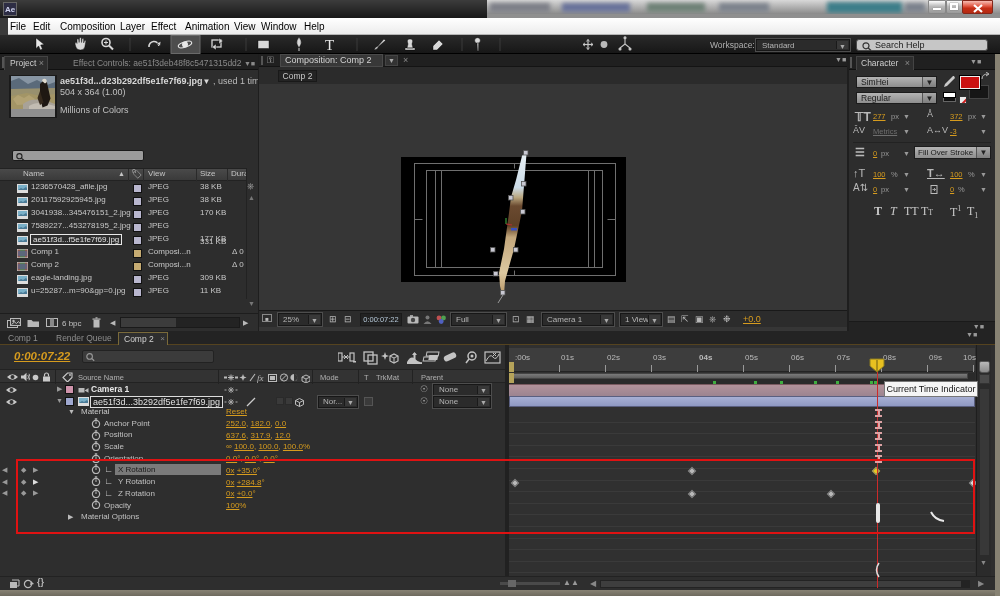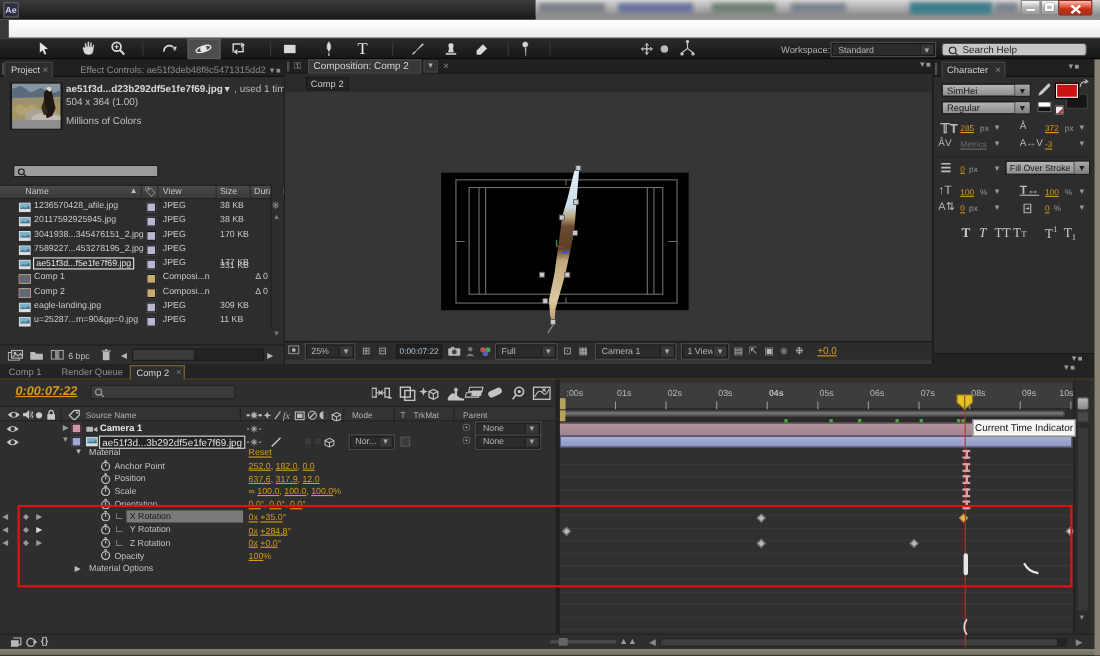--- a/index.html
+++ b/index.html
@@ -43,20 +43,31 @@
 <div class="abs" style="left:946px;top:0;width:17px;height:14px;background:linear-gradient(#fdfdfd,#b9b9b9 45%,#9a9a9a);border:1px solid #888;border-radius:0 0 2px 2px;"></div>
 <div class="abs" style="left:950px;top:3px;width:8px;height:7px;border:2px solid #fff;box-shadow:0 0 1px #555;"></div>
 <div class="abs" style="left:962px;top:0;width:31px;height:14px;background:linear-gradient(#f6bcb2,#e35e4a 40%,#c52e16 60%,#b42a12);border:1px solid #84271a;border-radius:0 0 2px 2px;">
       <svg style="position:absolute;left:10px;top:2.5px;" width="10" height="9">
         <path d="M1,1 L9,8 M9,1 L1,8" stroke="#fff" stroke-width="2.2"></path>
       </svg>
     </div>
 
 <div class="abs" style="left:0;top:18px;width:1000px;height:17px;background:linear-gradient(#ffffff,#ececec);border-bottom:1px solid #b5b5b5;"></div>
 <div class="abs" style="left:0;top:18px;width:8px;height:17px;background:#3a3a3a;"></div>
+<div class="abs" style="top:21px;left:0;width:1000px;height:15px;color:#000;font-size:10px;">
+  <span class="abs" style="left:10px;">File</span>
+      <span class="abs" style="left:33px;">Edit</span>
+      <span class="abs" style="left:60px;">Composition</span>
+      <span class="abs" style="left:120px;">Layer</span>
+      <span class="abs" style="left:151px;">Effect</span>
+      <span class="abs" style="left:185px;">Animation</span>
+      <span class="abs" style="left:234px;">View</span>
+      <span class="abs" style="left:261px;">Window</span>
+      <span class="abs" style="left:304px;">Help</span>
+</div>
 
 <div class="abs" style="left:0;top:35px;width:1000px;height:19px;background:linear-gradient(#2a2a2a,#171717);border-bottom:1px solid #000;"></div>
 <div id="tools" class="abs" style="left:0;top:35px;width:700px;height:19px;">
 <svg width="700" height="19">
   <g stroke="#000" stroke-width="0.4">
 
   <path d="M36,3 v10.5 l2.6,-2.6 1.8,4 2,-0.9 -1.8,-4 3.6,-0.4 z" fill="#e8e8e8"></path>
 
   <path d="M75,9 q0,-2 1.5,-2 l0.5,1.5 0,-4 q0.8,-1.5 1.8,0 l0.3,3 0.4,-4.5 q1,-1.2 1.8,0 l0.2,4.5 0.6,-3.8 q1,-1 1.6,0.2 l0,4 0.8,-2.4 q1.2,-0.8 1.4,0.6 l-1,5.4 q-0.5,3.5 -4.5,3.5 -3.5,0 -4.5,-3z" fill="#d8d8d8"></path>
 
@@ -462,21 +473,21 @@
         <path d="M1,7 q0,-5 6,-5 M5,0 l3,2 -3,2" stroke="#bbb" fill="none"></path>
       </svg>
 
   <div class="abs" style="left:94px;top:43px;width:13px;height:5px;background:#111;border:1px solid #666;"></div>
   <div class="abs" style="left:94px;top:38px;width:13px;height:6px;background:#fff;border:1px solid #000;"></div>
   <div class="abs" style="left:110px;top:42px;width:8px;height:8px;background:#eee;border:1px solid #333;overflow:hidden;">
         <div style="position:absolute;left:-2px;top:3px;width:14px;height:2px;background:#cc2222;transform:rotate(-45deg);"></div>
       </div>
 
   <span class="ic" style="left:6px;top:56px;font-size:12px;font-weight:bold;">𝕋T</span>
-  <span class="abs orange" style="left:24px;top:58px;font-size:7.5px;text-decoration:underline;">285</span>
+  <span class="abs orange" style="left:24px;top:58px;font-size:7.5px;text-decoration:underline;">277</span>
       <span class="abs" style="left:42px;top:58px;font-size:7.5px;color:#999;">px</span>
       <span class="ic" style="left:54px;top:59px;font-size:7px;color:#999;">▼</span>
   <span class="ic" style="left:78px;top:55px;font-size:9px;">Å<br></span>
   <span class="abs orange" style="left:101px;top:58px;font-size:7.5px;text-decoration:underline;">372</span>
       <span class="abs" style="left:119px;top:58px;font-size:7.5px;color:#999;">px</span>
       <span class="ic" style="left:131px;top:59px;font-size:7px;color:#999;">▼</span>
 
   <span class="ic" style="left:4px;top:71px;font-size:9px;">ÂV</span>
   <span class="abs" style="left:24px;top:73px;font-size:7.5px;color:#6e6e6e;text-decoration:underline;">Metrics</span>
       <span class="ic" style="left:54px;top:74px;font-size:7px;color:#999;">▼</span>

